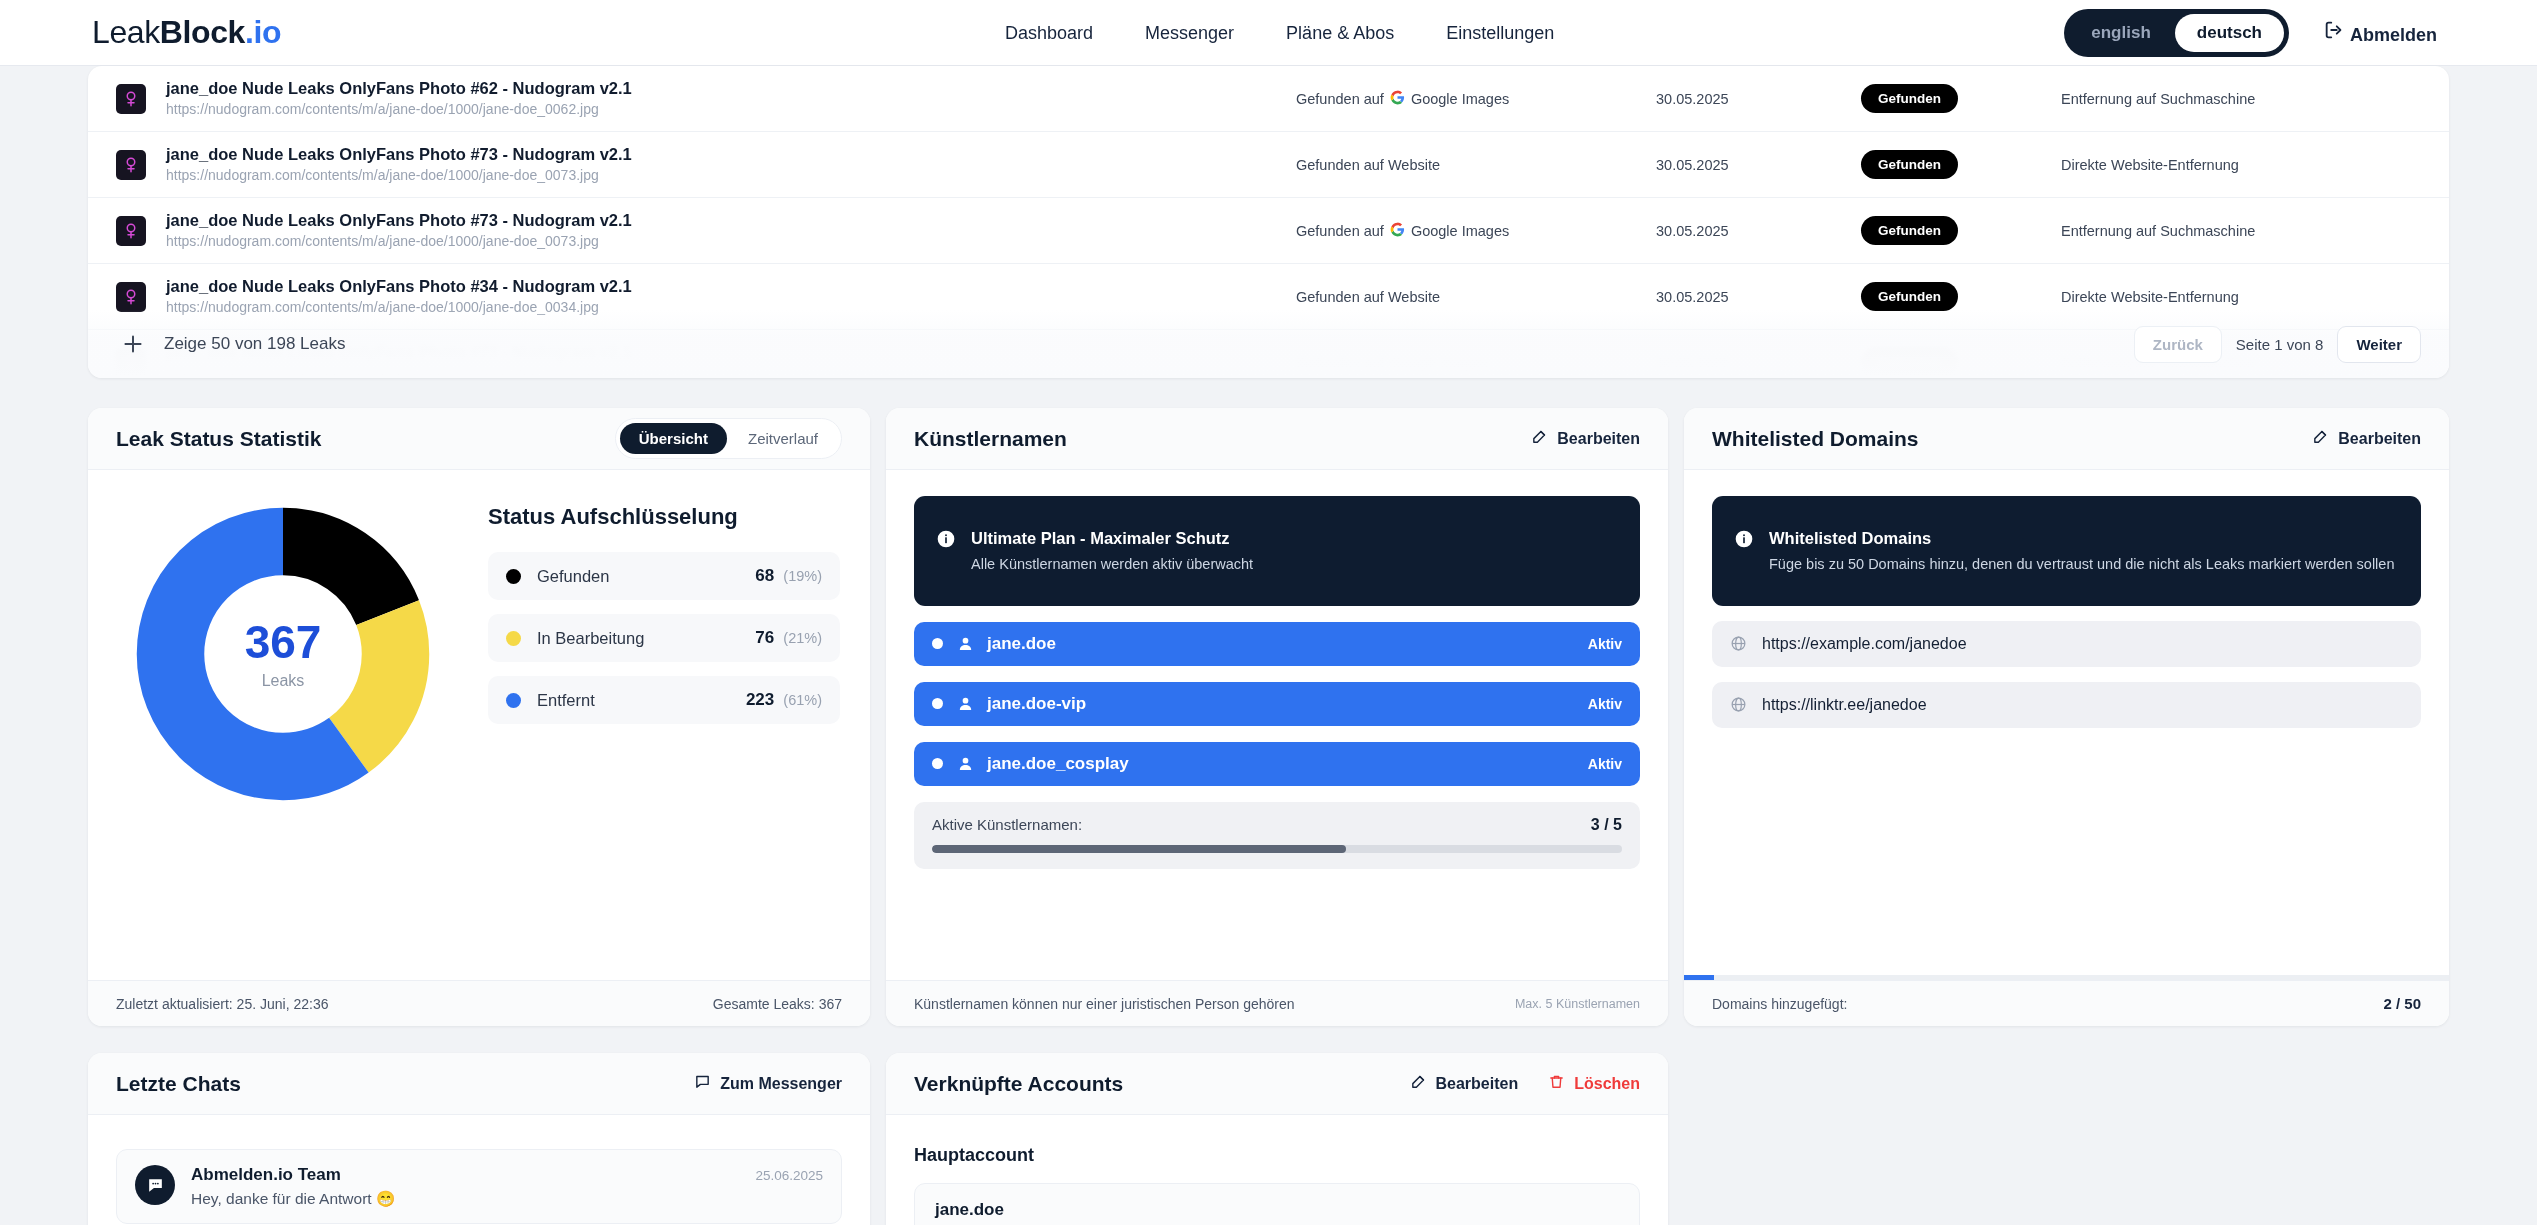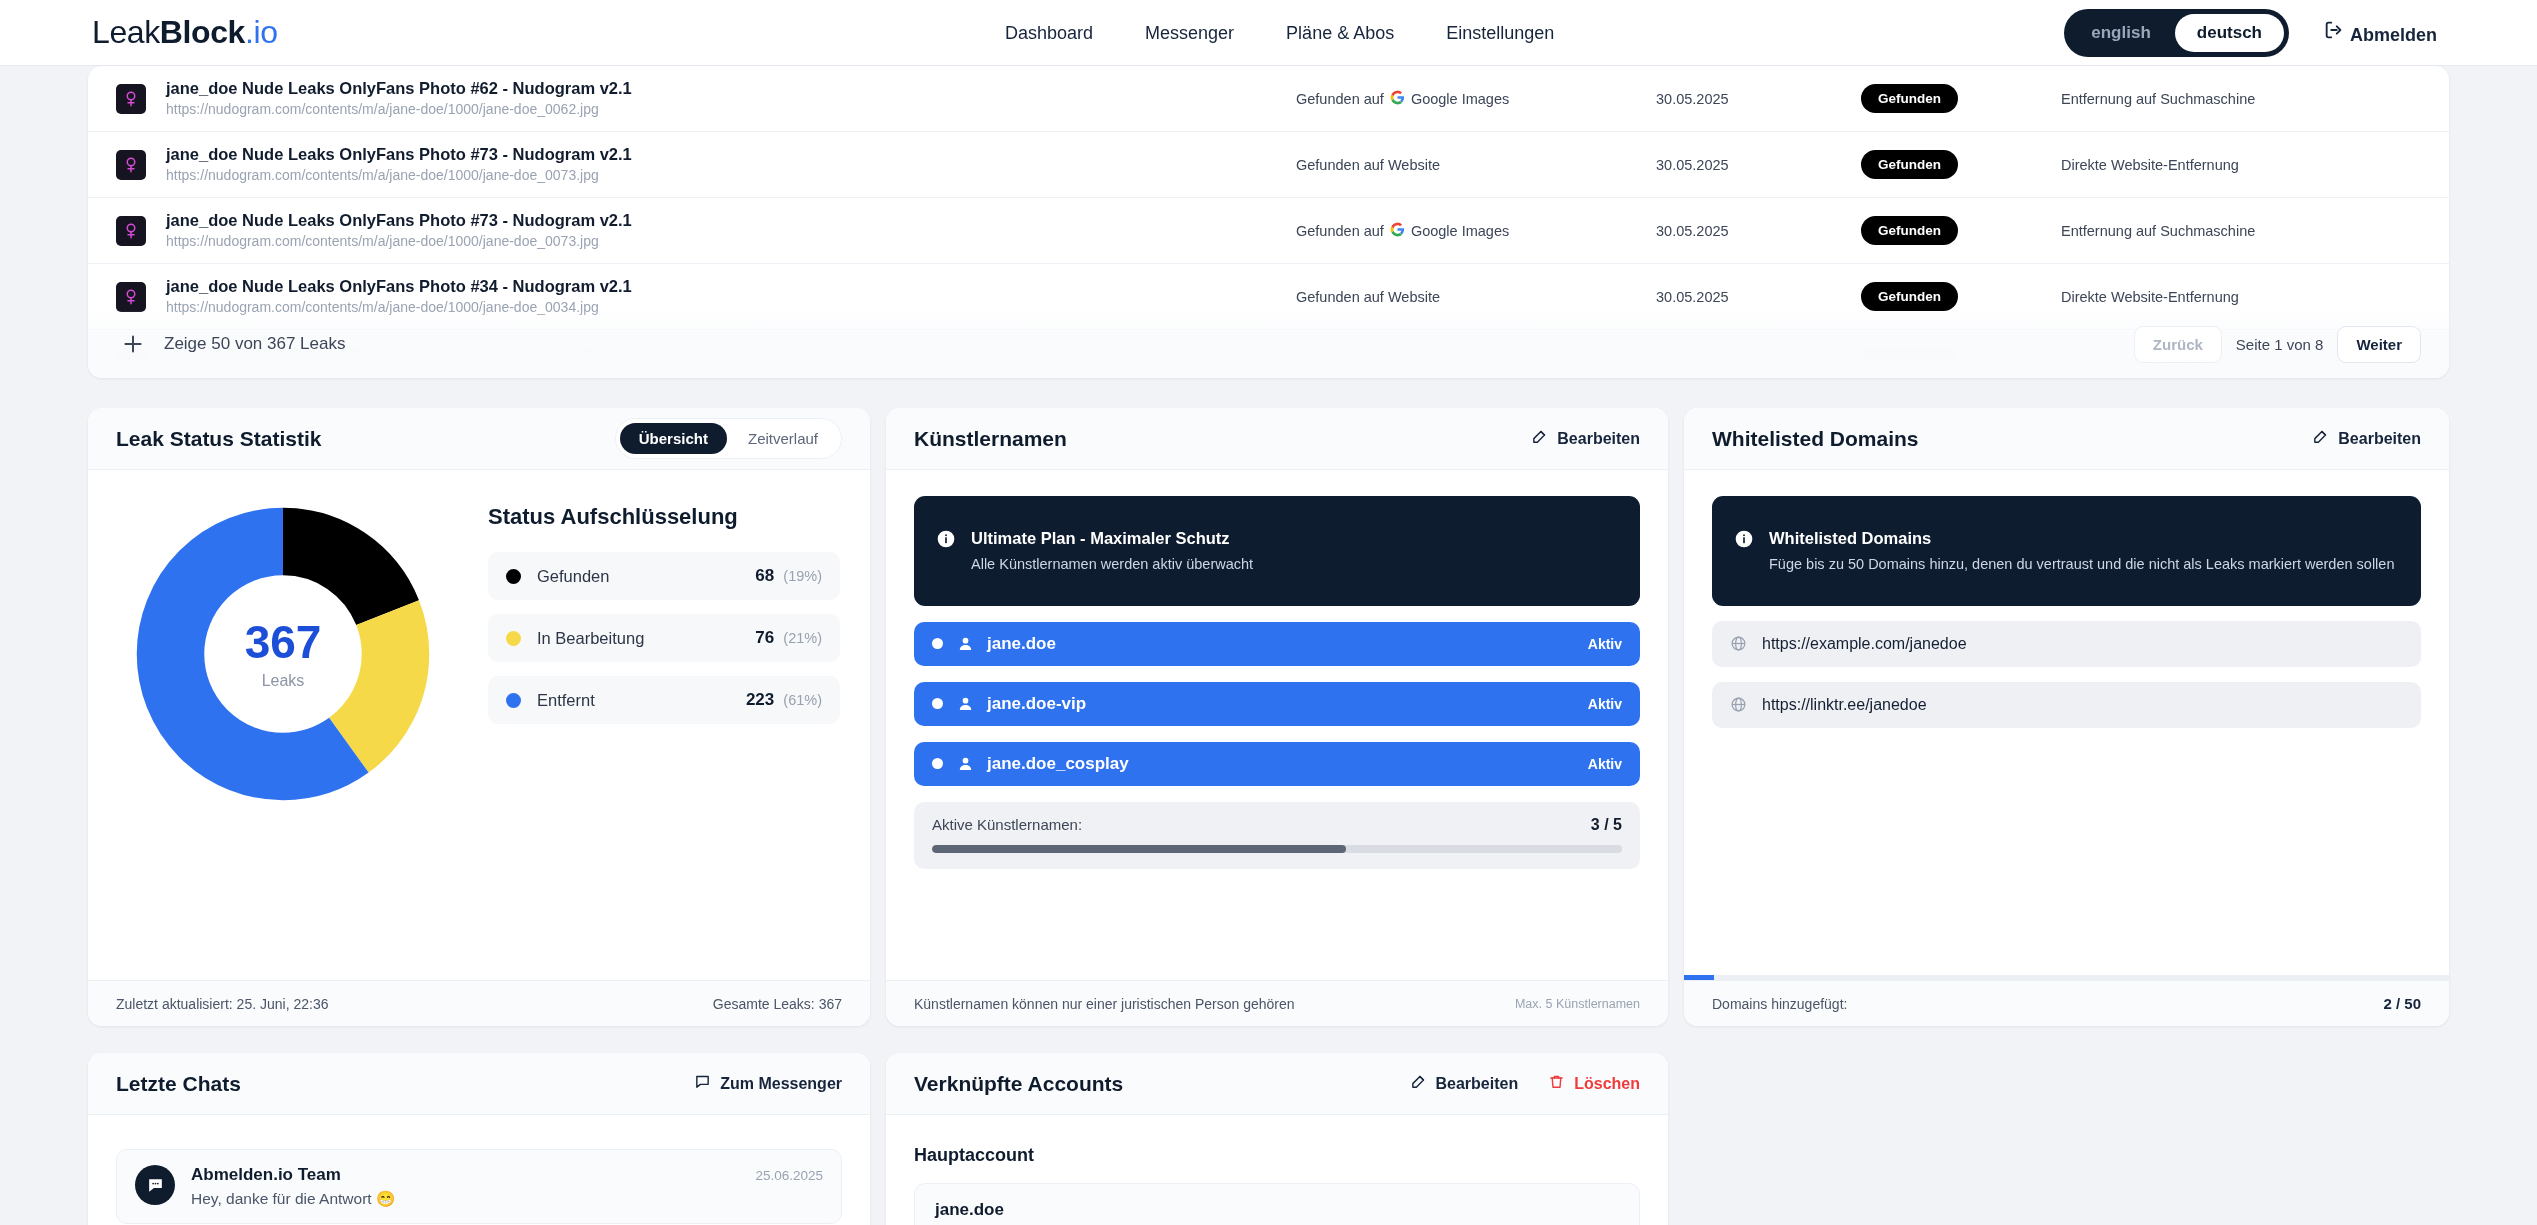--- a/index.html
+++ b/index.html
@@ -14,21 +14,21 @@
   
   .topbar {
     height: 66px; background: #ffffff;
     display: flex; align-items: center;
     border-bottom: 1px solid #e6e9ef;
     position: relative;
   }
   .logo { margin-left: 92px; font-size: 32px; letter-spacing: -0.4px; white-space: nowrap; }
   .logo .l-leak { font-weight: 400; color: #0f1c2e; }
   .logo .l-block { font-weight: 700; color: #0f1c2e; }
-  .logo .l-io { font-weight: 400; color: #2f72ef; }
+  .logo .l-io { font-weight: 700; color: #2f72ef; }
 
   .nav { display: flex; gap: 52px; position: absolute; left: 1005px; top: 50%; transform: translateY(-50%); }
   .nav a { font-size: 18px; color: #16243c; text-decoration: none; font-weight: 500; white-space: nowrap; }
 
   .right-tools { position: absolute; right: 100px; top: 50%; transform: translateY(-50%); display: flex; align-items: center; gap: 34px; }
   .lang-toggle {
     background: #0f1c2e; border-radius: 999px; padding: 5px;
     display: flex; align-items: center; gap: 2px;
   }
   .lang-opt { padding: 9px 22px; border-radius: 999px; font-size: 17px; font-weight: 700; white-space: nowrap; }
@@ -361,21 +361,21 @@
     </span>
     <span class="leak-action">Entfernung auf Suchmaschine</span>
   </div>
 
   <div class="leaks-footer">
     <span class="plus-btn">
       <svg width="26" height="26" viewBox="0 0 24 24" fill="none" stroke="#3c4657" stroke-width="1.8" stroke-linecap="round">
           <path d="M12 5v14M5 12h14"></path>
         </svg>
     </span>
-    <span class="showing-text">Zeige 50 von 367 Leaks</span>
+    <span class="showing-text">Zeige 50 von 198 Leaks</span>
     <span class="pager">
       <span class="pg-btn disabled">Zurück</span>
       <span class="pg-info">Seite 1 von 8</span>
       <span class="pg-btn">Weiter</span>
     </span>
   </div>
 </div>
 
 <div class="card" id="stats-card">
   <div class="card-head">

